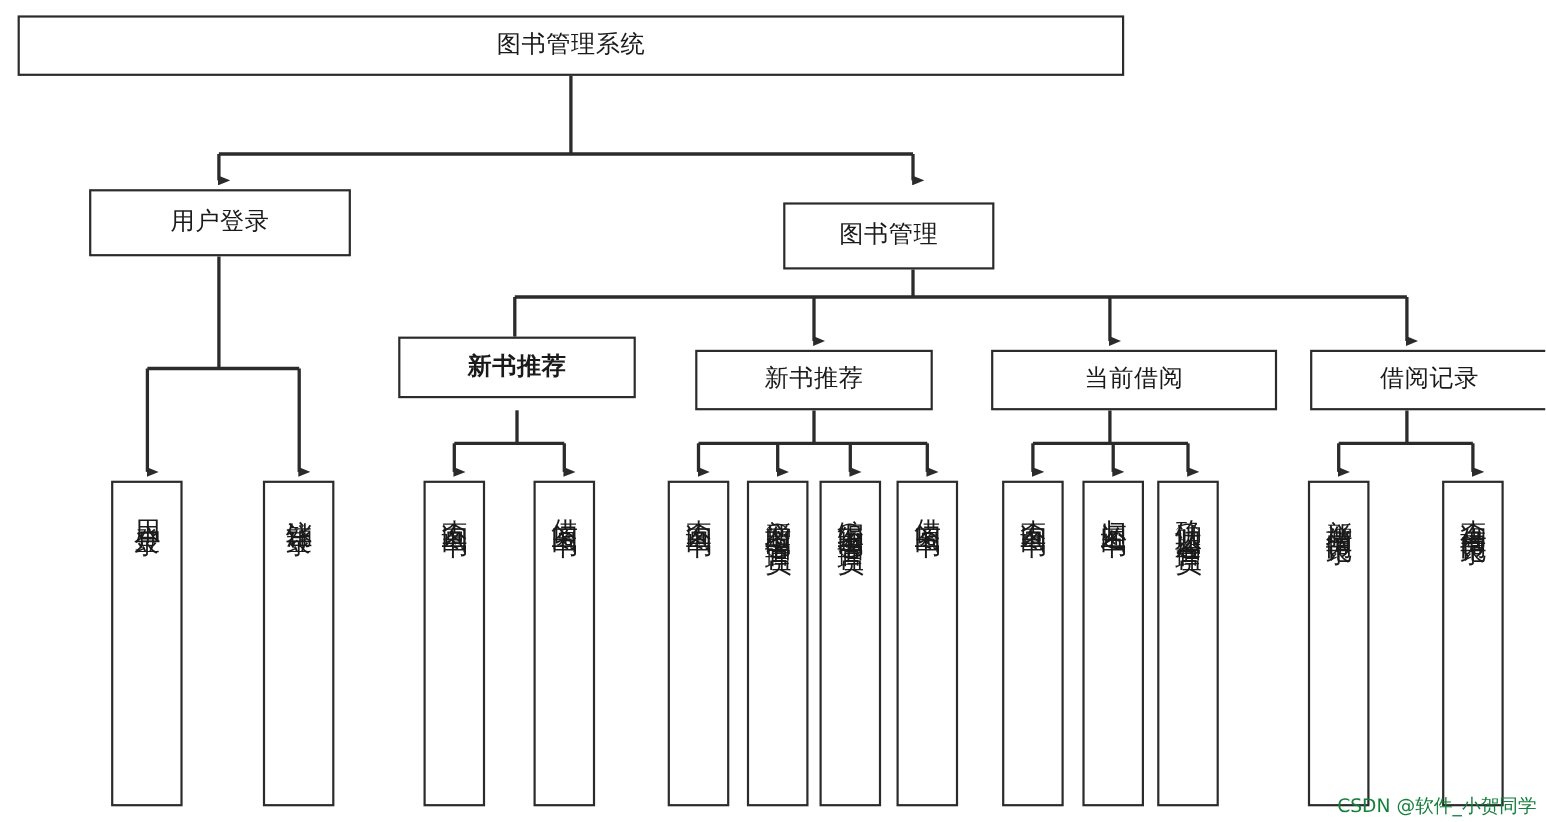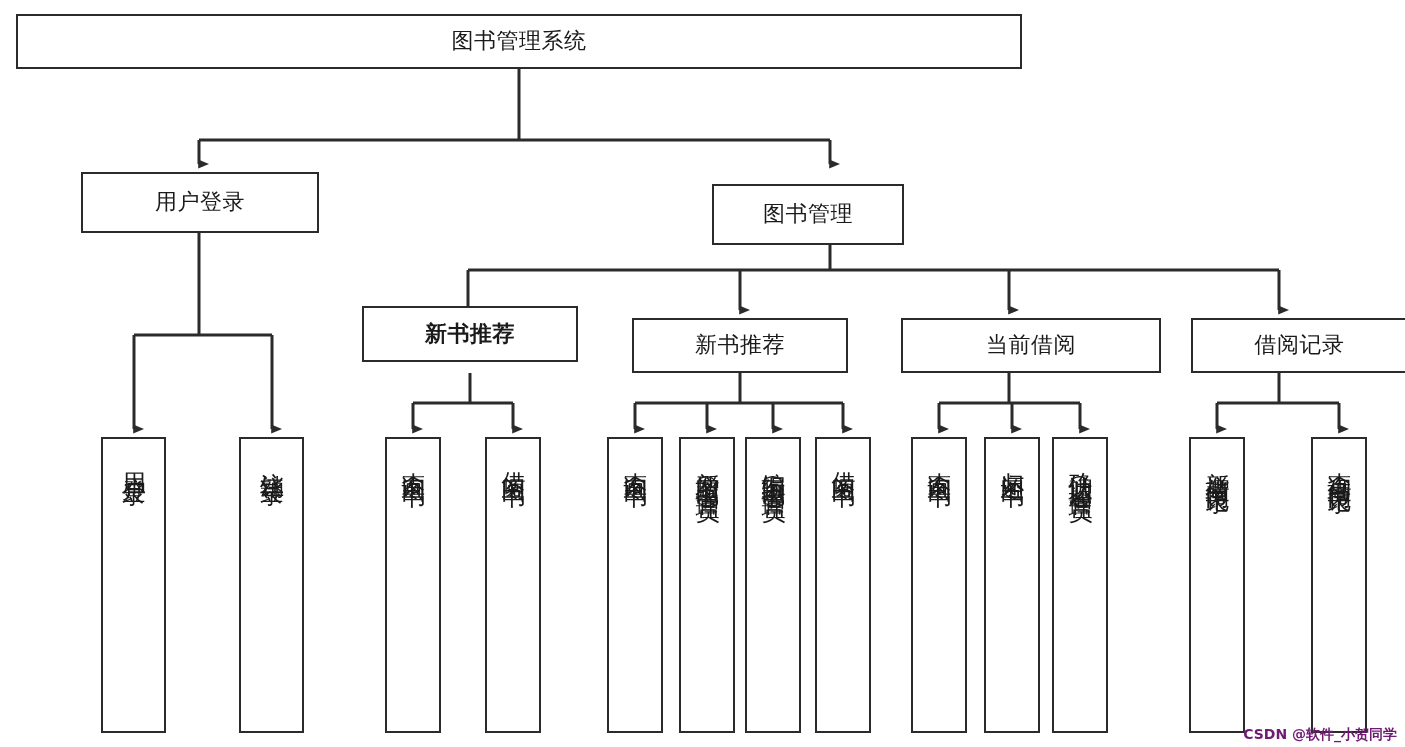--- a/index.html
+++ b/index.html
@@ -52,25 +52,24 @@
     writing-mode: vertical-rl;
     text-orientation: upright;
     font-size: 24px;
     letter-spacing: 4px;
     white-space: nowrap;
   }
   #watermark {
     position: absolute;
     right: 8px;
     bottom: 3px;
-    font-size: 14px;
-    color: #701a75;
+    font-size: 17px;
+    color: #15803d;
     white-space: nowrap;
     pointer-events: none;
-    font-weight: bold;
   }
 </style>
 </head>
 <body>
 
 <div id="canvas">
 
   <svg id="edges" viewBox="0 0 1405 747">
     <defs>
       <marker id="arrow" markerWidth="9" markerHeight="11" refX="4.5" refY="10.2" orient="auto-start-reverse" markerUnits="userSpaceOnUse">

